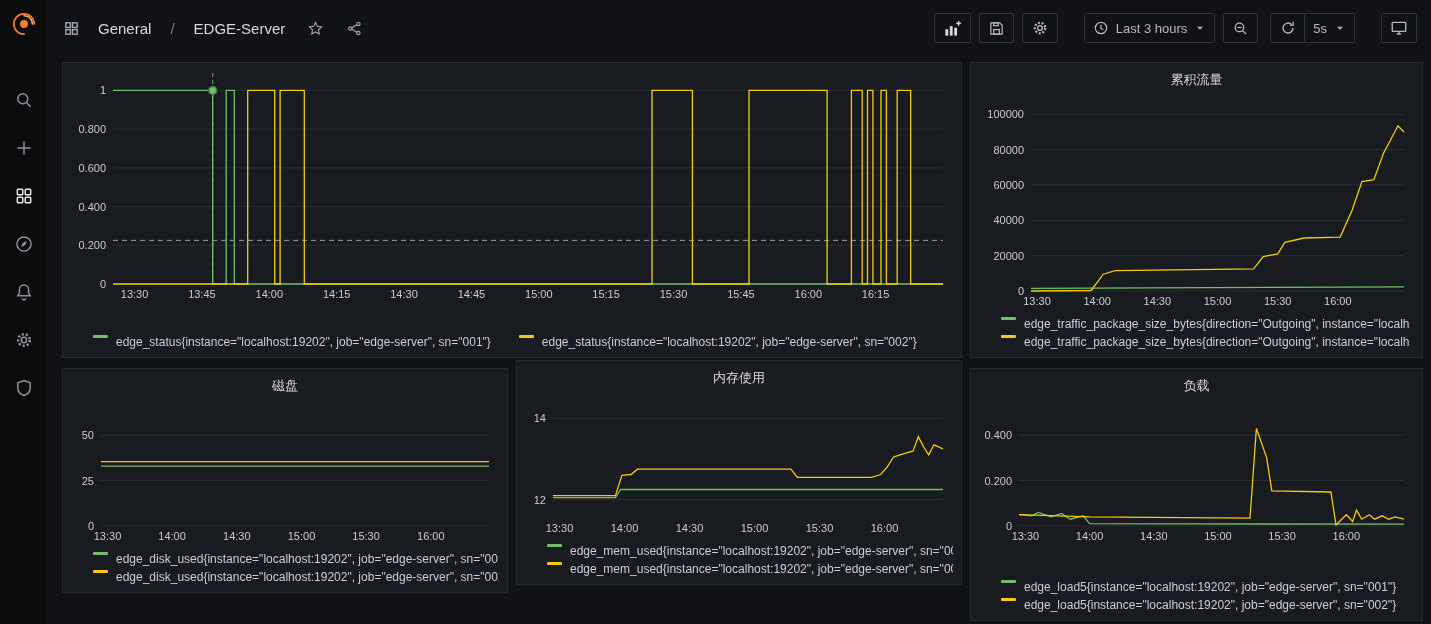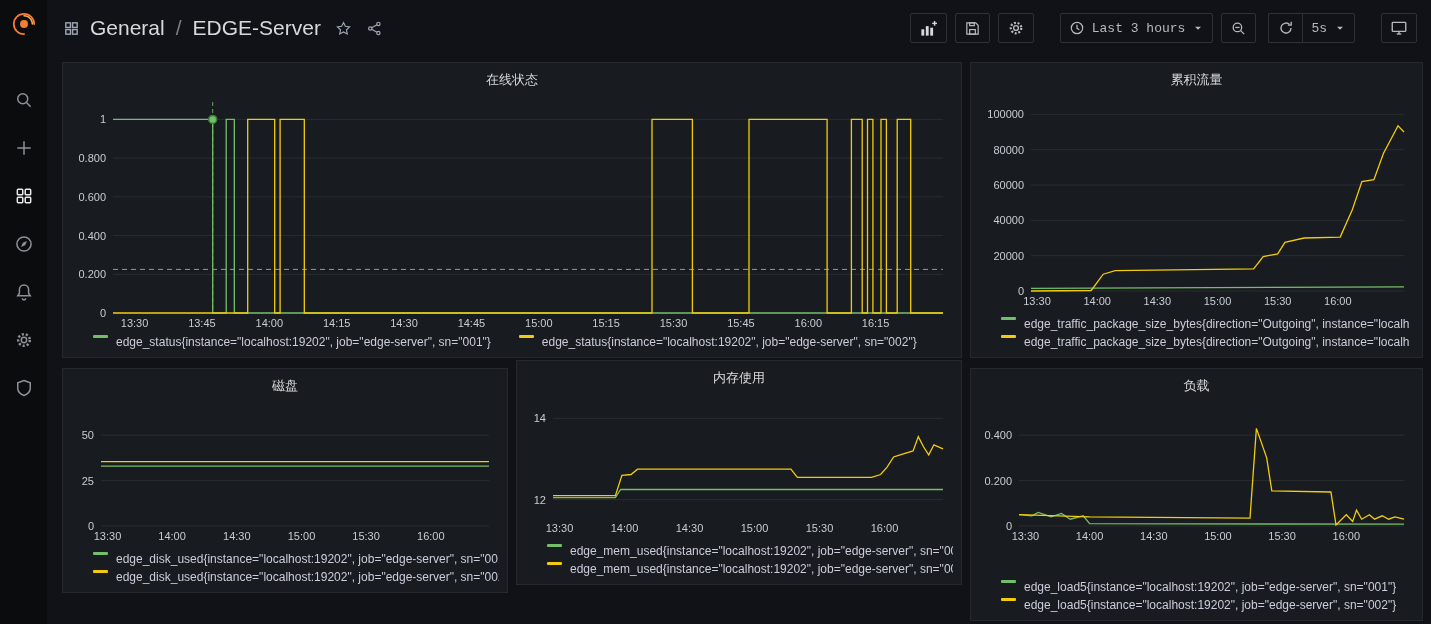--- a/index.html
+++ b/index.html
@@ -10,29 +10,29 @@
   
   .sidebar{width:47px;background:#0b0c0e;flex-shrink:0;display:flex;flex-direction:column;align-items:center}
   .logo{padding:10px 0 4px;cursor:pointer}
   .side-nav{margin-top:30px;display:flex;flex-direction:column}
   .side-icon{width:47px;height:48px;display:flex;align-items:center;justify-content:center;color:#8e9196;cursor:pointer}
   .side-icon.active{color:#e9eaeb}
 
   
   .main{flex:1;display:flex;flex-direction:column;min-width:0}
   .topbar{height:56px;display:flex;align-items:center;justify-content:space-between;padding:0 14px 0 16px;flex-shrink:0}
-  .crumb{display:flex;align-items:center;gap:10px;font-size:21px;color:#d8d9da}
+  .crumb{display:flex;align-items:center;gap:18px;font-size:15px;color:#d8d9da}
   .crumb .sep{color:#7b7f85;padding:0 1px}
   .crumb-icon{color:#9fa7b3;display:flex;align-items:center}
   .crumb-link{cursor:pointer}
   .crumb-action{color:#9fa7b3;display:flex;align-items:center;cursor:pointer;margin-left:4px}
   .toolbar{display:flex;align-items:center;gap:8px}
   .tb-btn{height:30px;min-width:34px;border:1px solid #2c3235;border-radius:2px;background:transparent;
           display:flex;align-items:center;justify-content:center;gap:7px;padding:8px 8px;
-          color:#b4bac0;cursor:pointer;font-size:13px;font-family:Liberation Mono, monospace}
+          color:#b4bac0;cursor:pointer;font-size:13px;font-family:Liberation Sans, sans-serif}
   .tb-group{display:flex;margin-left:4px}
   .tb-group .tb-btn:first-child{border-right:none;border-radius:2px 0 0 2px}
   .tb-group .tb-btn:last-child{border-radius:0 2px 2px 0}
   .gap-l{margin-left:18px}
 
   
   .dash{position:relative;flex:1}
   .panel{position:absolute;background:#181b1f;border:1px solid #25282e;display:flex;flex-direction:column;overflow:hidden}
   .panel-title{font-size:13px;font-weight:500;text-align:center;padding:8px 0 3px;color:#d8d9da;cursor:pointer;flex-shrink:0}
   .chart{flex:1;margin:2px 8px 0 4px;min-height:0}
@@ -198,21 +198,20 @@
               <line x1="9" y1="20" x2="15" y2="20"></line>
               <line x1="12" y1="16.5" x2="12" y2="20"></line>
             </svg>
         </button>
       </div>
     </header>
 
     <div class="dash">
 
       <section class="panel" style="left:15px;top:6px;width:900px;height:296px">
-        <h2 class="panel-title">在线状态</h2>
         <div class="chart"><svg width="886" height="238">
               <line x1="46" x2="876" y1="219.0" y2="219.0" stroke="rgba(255,255,255,0.08)"></line>
               <text x="39" y="223" text-anchor="end" class="tick">0</text>
               <line x1="46" x2="876" y1="180.3" y2="180.3" stroke="rgba(255,255,255,0.08)"></line>
               <text x="39" y="184.3" text-anchor="end" class="tick">0.200</text>
               <line x1="46" x2="876" y1="141.6" y2="141.6" stroke="rgba(255,255,255,0.08)"></line>
               <text x="39" y="145.6" text-anchor="end" class="tick">0.400</text>
               <line x1="46" x2="876" y1="102.9" y2="102.9" stroke="rgba(255,255,255,0.08)"></line>
               <text x="39" y="106.9" text-anchor="end" class="tick">0.600</text>
               <line x1="46" x2="876" y1="64.1" y2="64.1" stroke="rgba(255,255,255,0.08)"></line>

